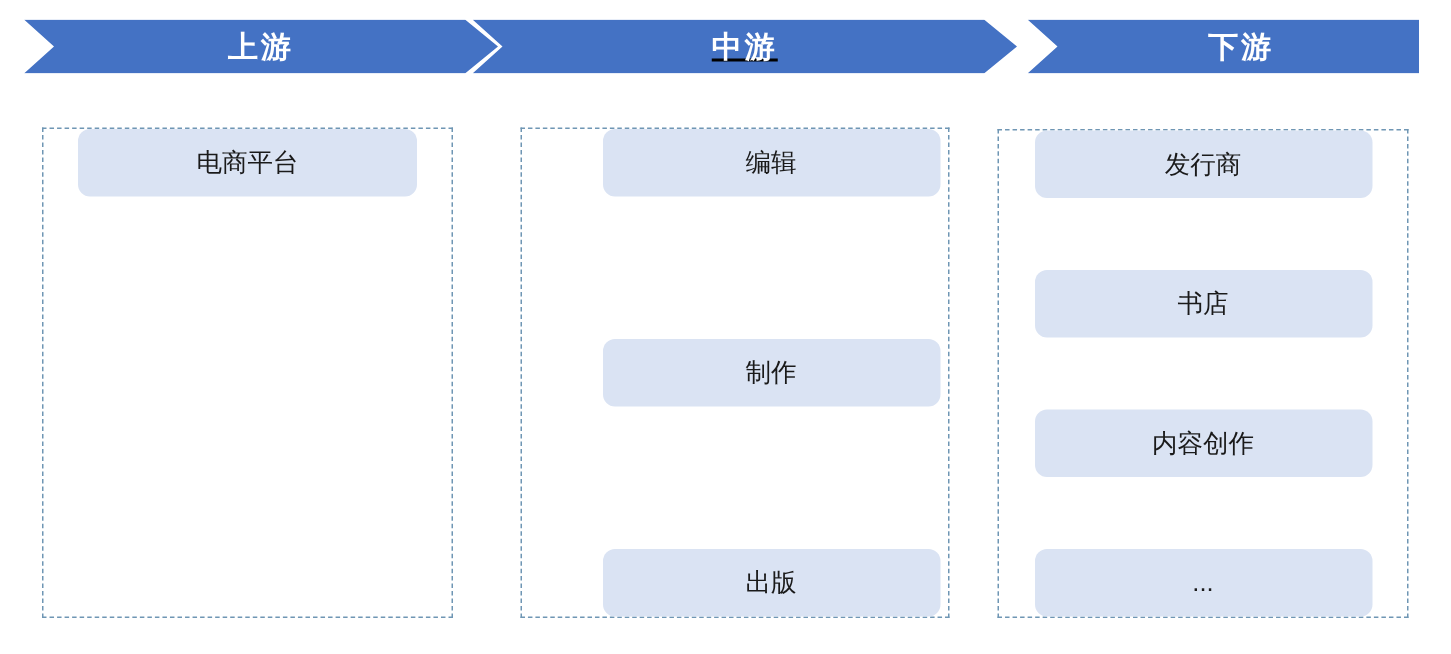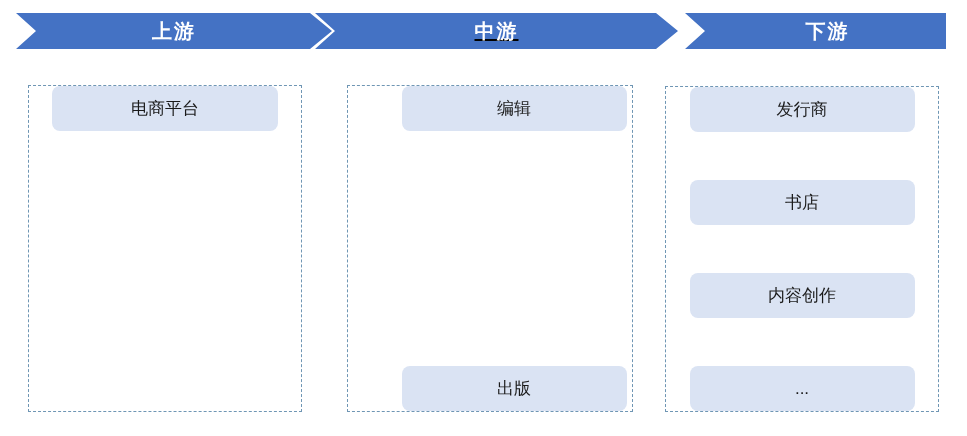--- a/index.html
+++ b/index.html
@@ -79,20 +79,21 @@
   <div class="chevron c3">
     <span class="chevron-label">下游</span>
   </div>
 
   <div class="col col1">
     <div class="box">电商平台</div>
   </div>
 
   <div class="col col2">
     <div class="box">编辑</div>
+    <div class="box">制作</div>
     <div class="box">出版</div>
   </div>
 
   <div class="col col3">
     <div class="box">发行商</div>
     <div class="box">书店</div>
     <div class="box">内容创作</div>
     <div class="box">...</div>
   </div>
 

